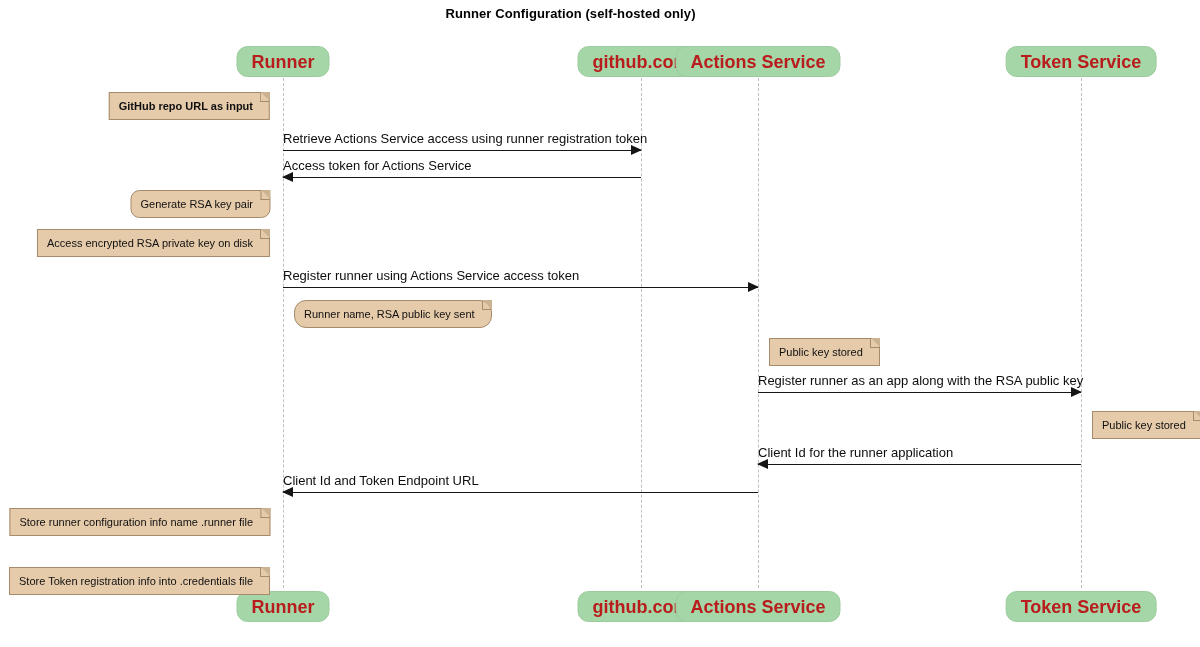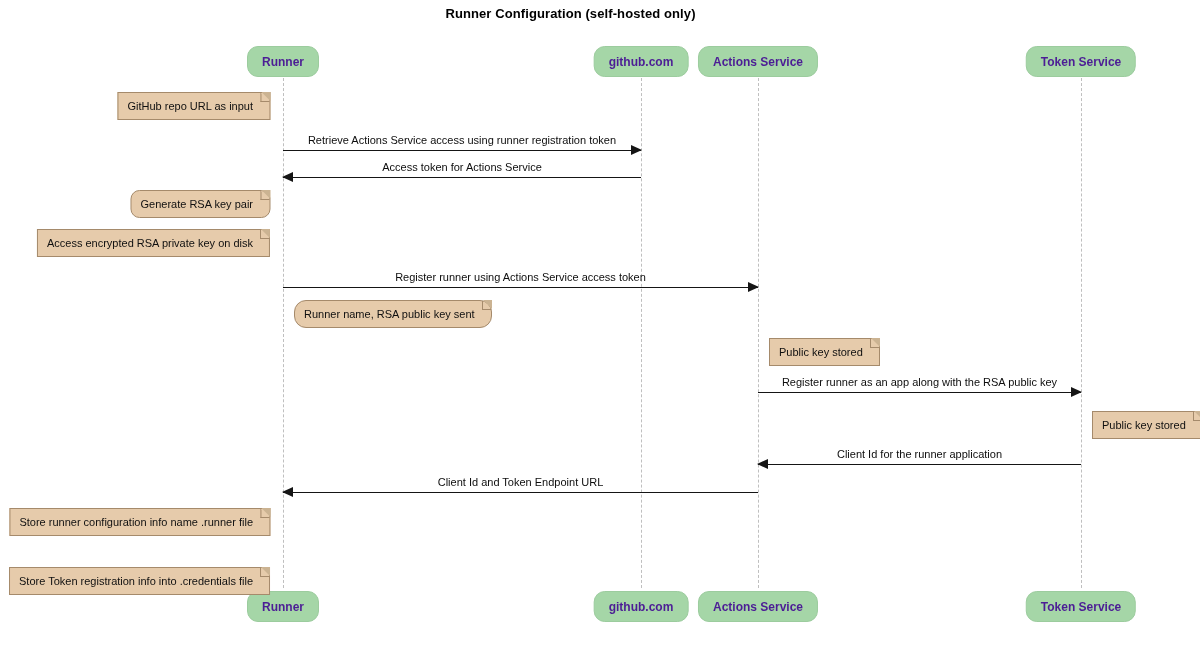--- a/index.html
+++ b/index.html
@@ -41,23 +41,23 @@
   
   .participant {
     position: absolute;
     transform: translateX(-50%);
     background: #a5d6a7;
     border: 1px solid #9ccc9e;
     border-radius: 11px;
     height: 31px;
     line-height: 31px;
     padding: 0 14px;
-    font-size: 12px;
+    font-size: 18px;
     font-weight: bold;
-    color: #4c1d95;
+    color: #b91c1c;
     white-space: nowrap;
     text-align: center;
     box-sizing: border-box;
   }
   
   .note {
     position: absolute;
     background: #e6cbab;
     border: 1px solid #a58a6b;
     font-size: 11px;
@@ -115,22 +115,21 @@
   }
   .msg.to-left .head {
     left: -1px;
     border-right: 11px solid #151515;
   }
   .msg .label {
     position: absolute;
     bottom: 4px;
     left: 0;
     width: 100%;
-    text-align: center;
-    font-size: 11px;
+    font-size: 13px;
     color: #0d0d0d;
     white-space: nowrap;
   }
 </style>
 </head>
 <body>
 
 <div id="diagram">
 
   <div id="title">Runner Configuration (self-hosted only)</div>
@@ -179,21 +178,21 @@
         <div class="head"></div>
         <div class="label">Client Id for the runner application</div>
       </div>
       <div class="msg to-left" style="left: 283px; width: 475px; top: 492px;">
         <div class="line"></div>
         <div class="head"></div>
         <div class="label">Client Id and Token Endpoint URL</div>
       </div>
     </div>
   <div id="notes">
-      <div class="note right-anchor" style="left: 270px; top: 92px;"><span>GitHub repo URL as input</span><span class="fold"></span><span class="fold-edge"></span></div>
+      <div class="note right-anchor" style="left: 270px; top: 92px; font-weight: bold;"><span>GitHub repo URL as input</span><span class="fold"></span><span class="fold-edge"></span></div>
       <div class="note right-anchor" style="left: 270px; top: 190px; border-radius: 9px;"><span>Generate RSA key pair</span><span class="fold"></span><span class="fold-edge"></span></div>
       <div class="note right-anchor" style="left: 270px; top: 229px;"><span>Access encrypted RSA private key on disk</span><span class="fold"></span><span class="fold-edge"></span></div>
       <div class="note" style="left: 294px; top: 300px; border-radius: 12px;"><span>Runner name, RSA public key sent</span><span class="fold"></span><span class="fold-edge"></span></div>
       <div class="note" style="left: 769px; top: 338px;"><span>Public key stored</span><span class="fold"></span><span class="fold-edge"></span></div>
       <div class="note" style="left: 1092px; top: 411px;"><span>Public key stored</span><span class="fold"></span><span class="fold-edge"></span></div>
       <div class="note right-anchor" style="left: 270px; top: 508px;"><span>Store runner configuration info name .runner file</span><span class="fold"></span><span class="fold-edge"></span></div>
       <div class="note right-anchor" style="left: 270px; top: 547px; margin-top: 20px;"><span>Store Token registration info into .credentials file</span><span class="fold"></span><span class="fold-edge"></span></div>
     </div>
 
 </div>

